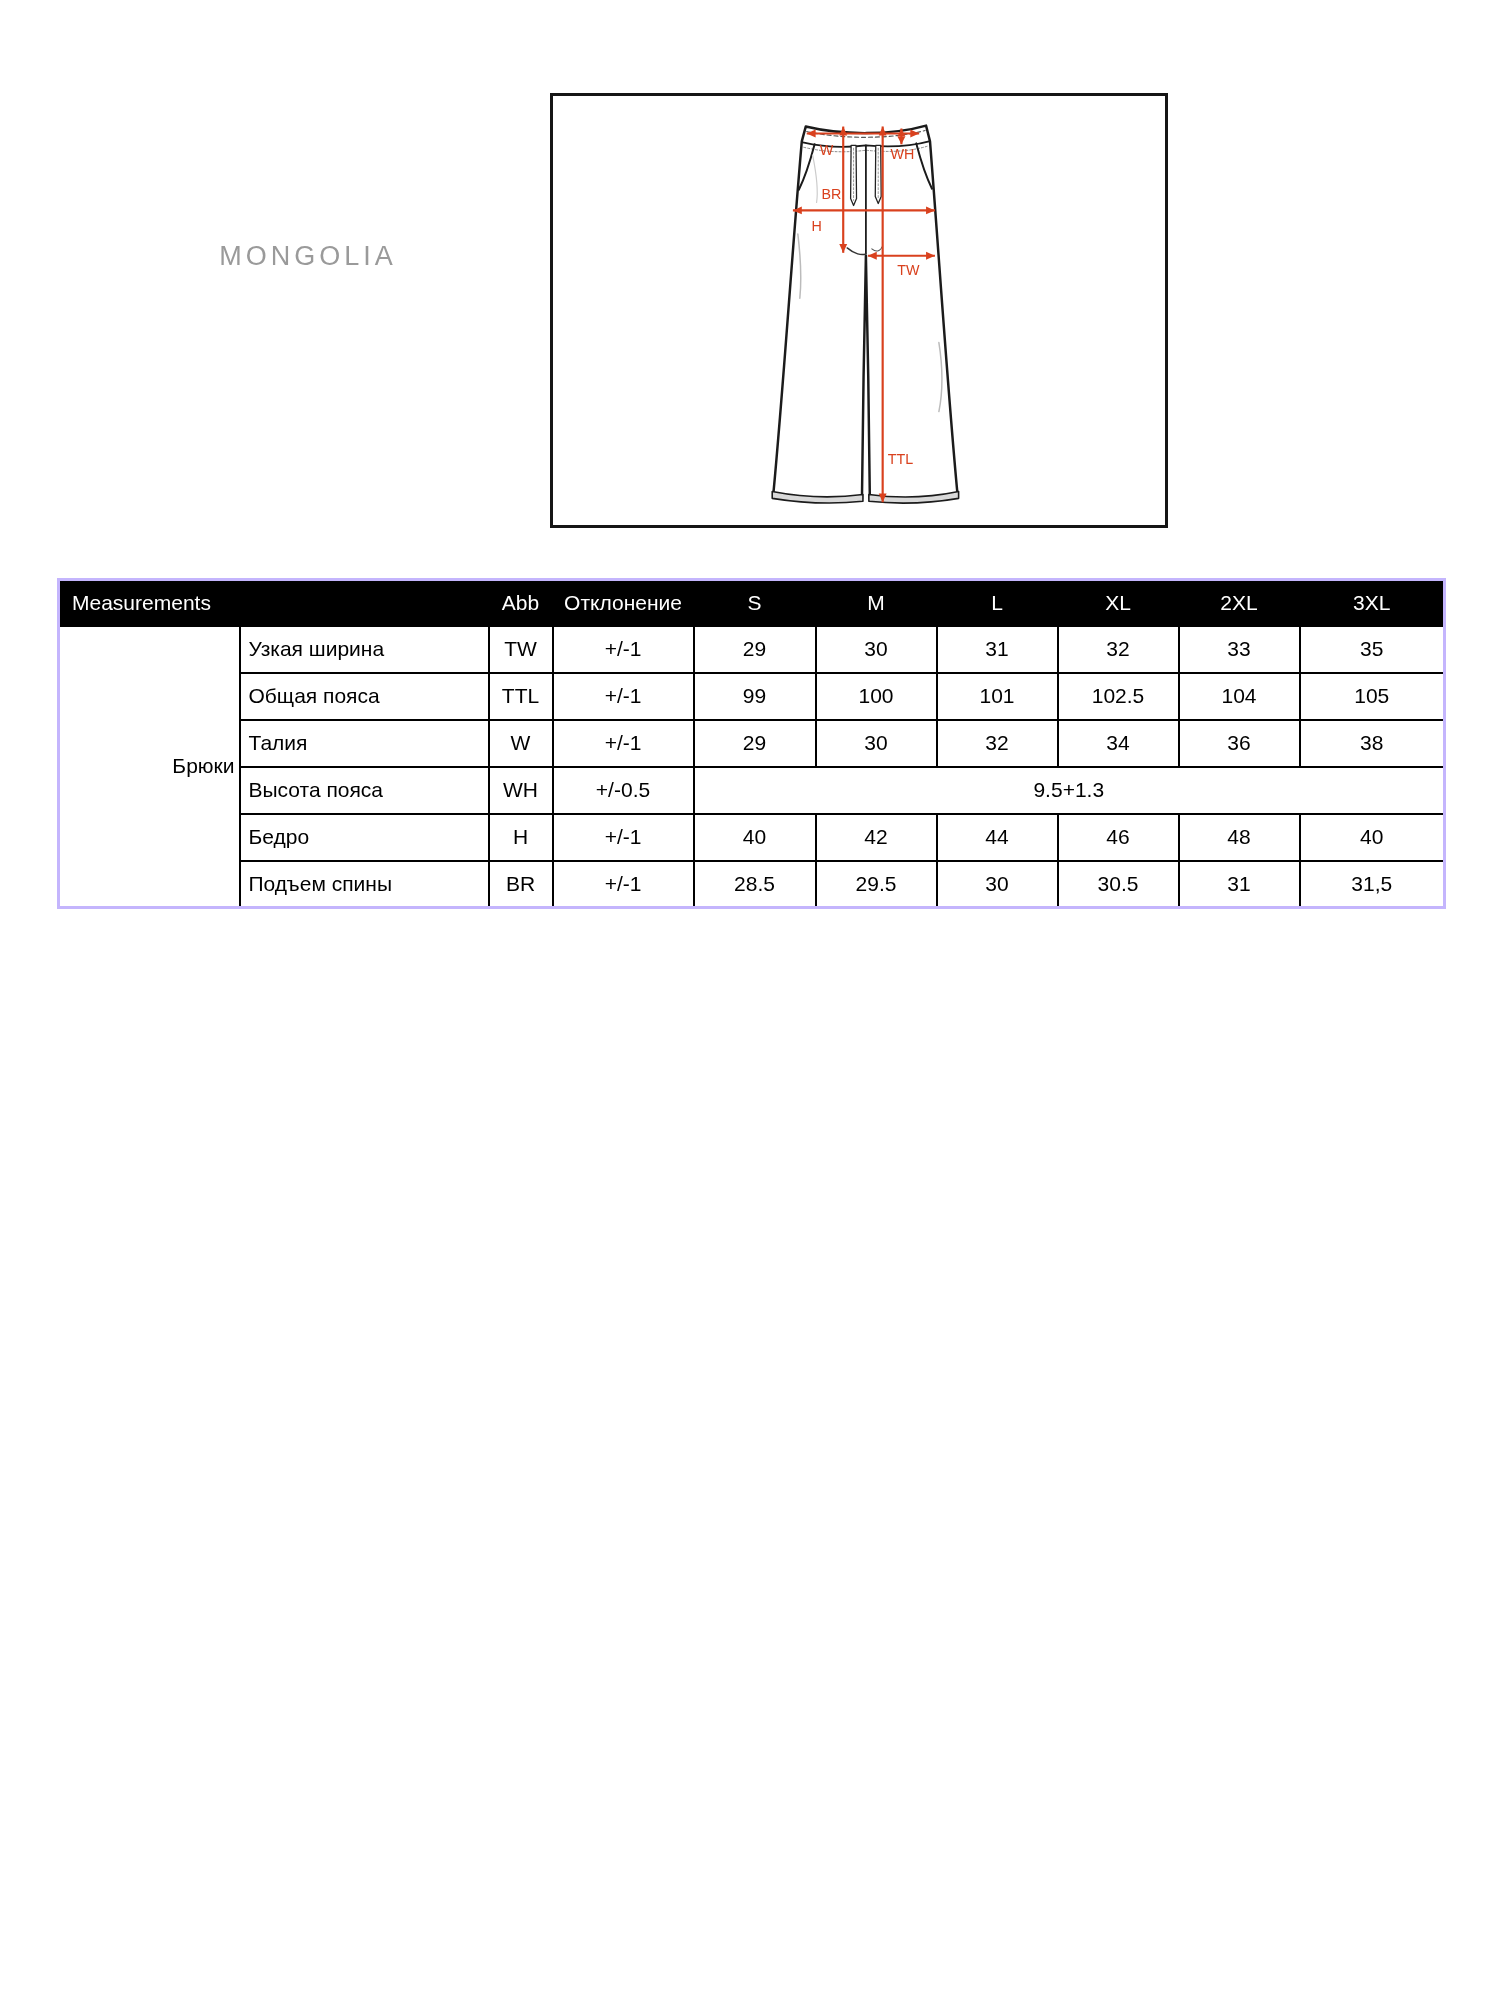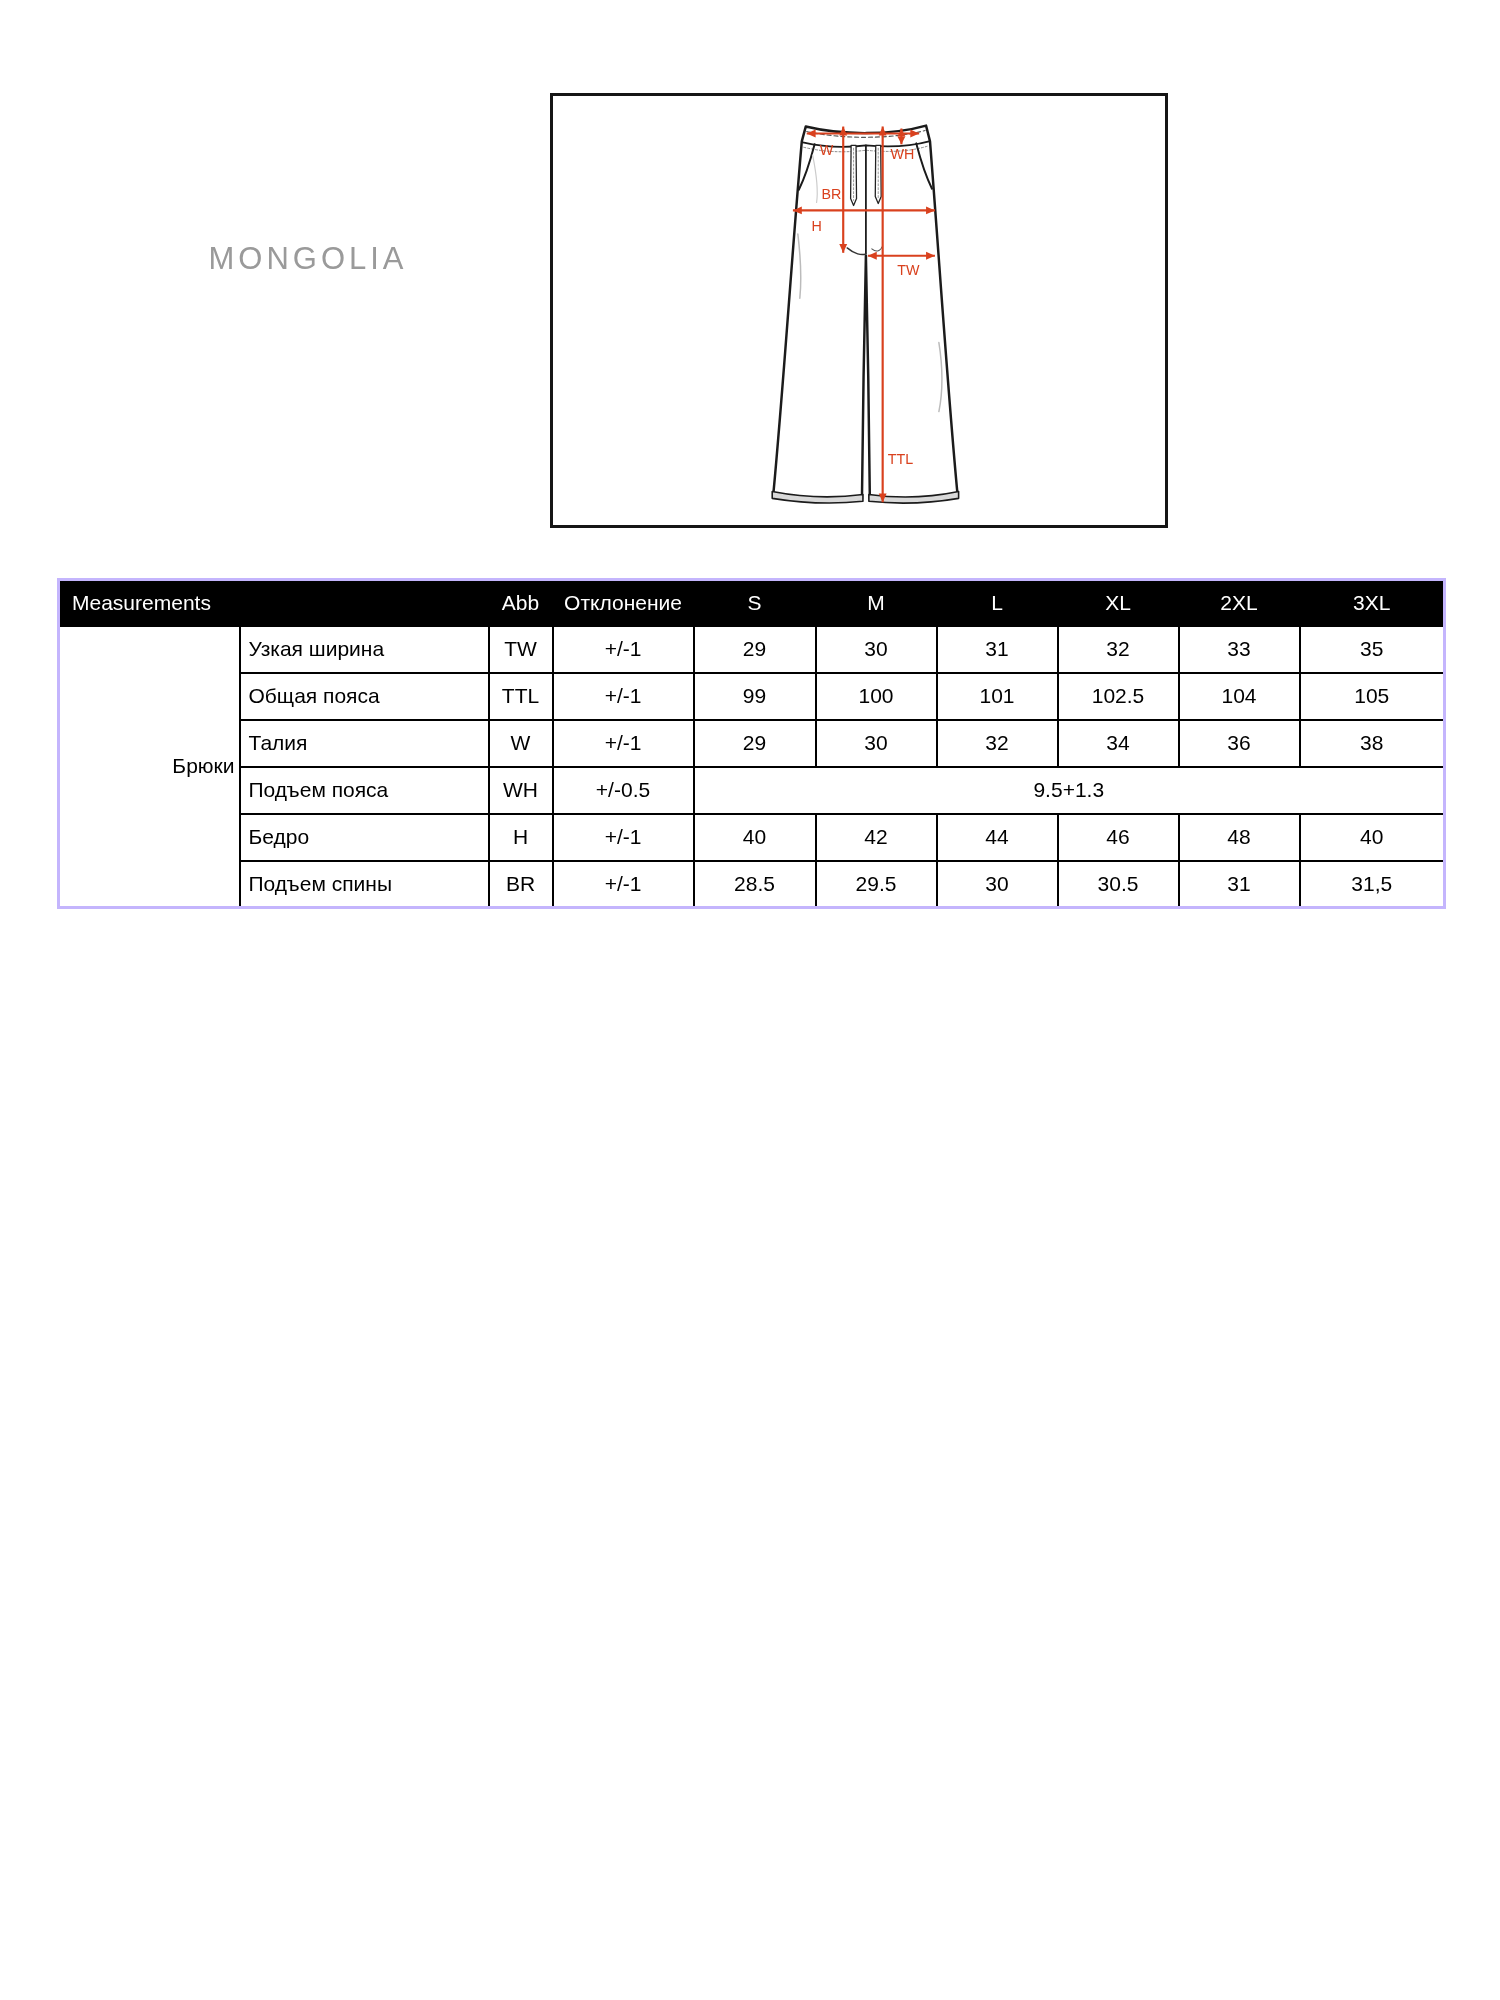--- a/index.html
+++ b/index.html
@@ -15,21 +15,21 @@
   }
   .page{position:absolute;inset:0;background:#fff;}
 
   
   .logo{position:absolute;left:118px;top:233px;width:380px;text-align:center;}
   .logo .name{
     font-size:92px;line-height:1.0;font-weight:300;letter-spacing:2px;
     color:var(--logo-gray);
   }
   .logo .subtitle{
-    font-size:31px;letter-spacing:4px;color:#9a9a9a;margin-top:8px;font-weight:300;
+    font-size:27px;letter-spacing:4px;color:#9a9a9a;margin-top:8px;font-weight:300;
   }
 
   
   .diagram-box{
     position:absolute;left:550px;top:93px;width:618px;height:435px;
     border:3px solid #151515;background:#fff;
   }
   .diagram-box svg{display:block;width:100%;height:100%;}
   .ink{stroke:#1b1b1b;fill:none;stroke-linecap:round;stroke-linejoin:round;}
   .red{stroke:var(--accent);fill:none;stroke-width:2.2;}
@@ -190,21 +190,21 @@
           <td>W</td>
           <td>+/-1</td>
           <td>29</td>
           <td>30</td>
           <td>32</td>
           <td>34</td>
           <td>36</td>
           <td>38</td>
         </tr>
         <tr>
-          <td class="lbl">Подъем пояса</td>
+          <td class="lbl">Высота пояса</td>
           <td>WH</td>
           <td>+/-0.5</td>
           <td colspan="6">9.5+1.3</td>
         </tr>
         <tr>
           <td class="lbl">Бедро</td>
           <td>H</td>
           <td>+/-1</td>
           <td>40</td>
           <td>42</td>

